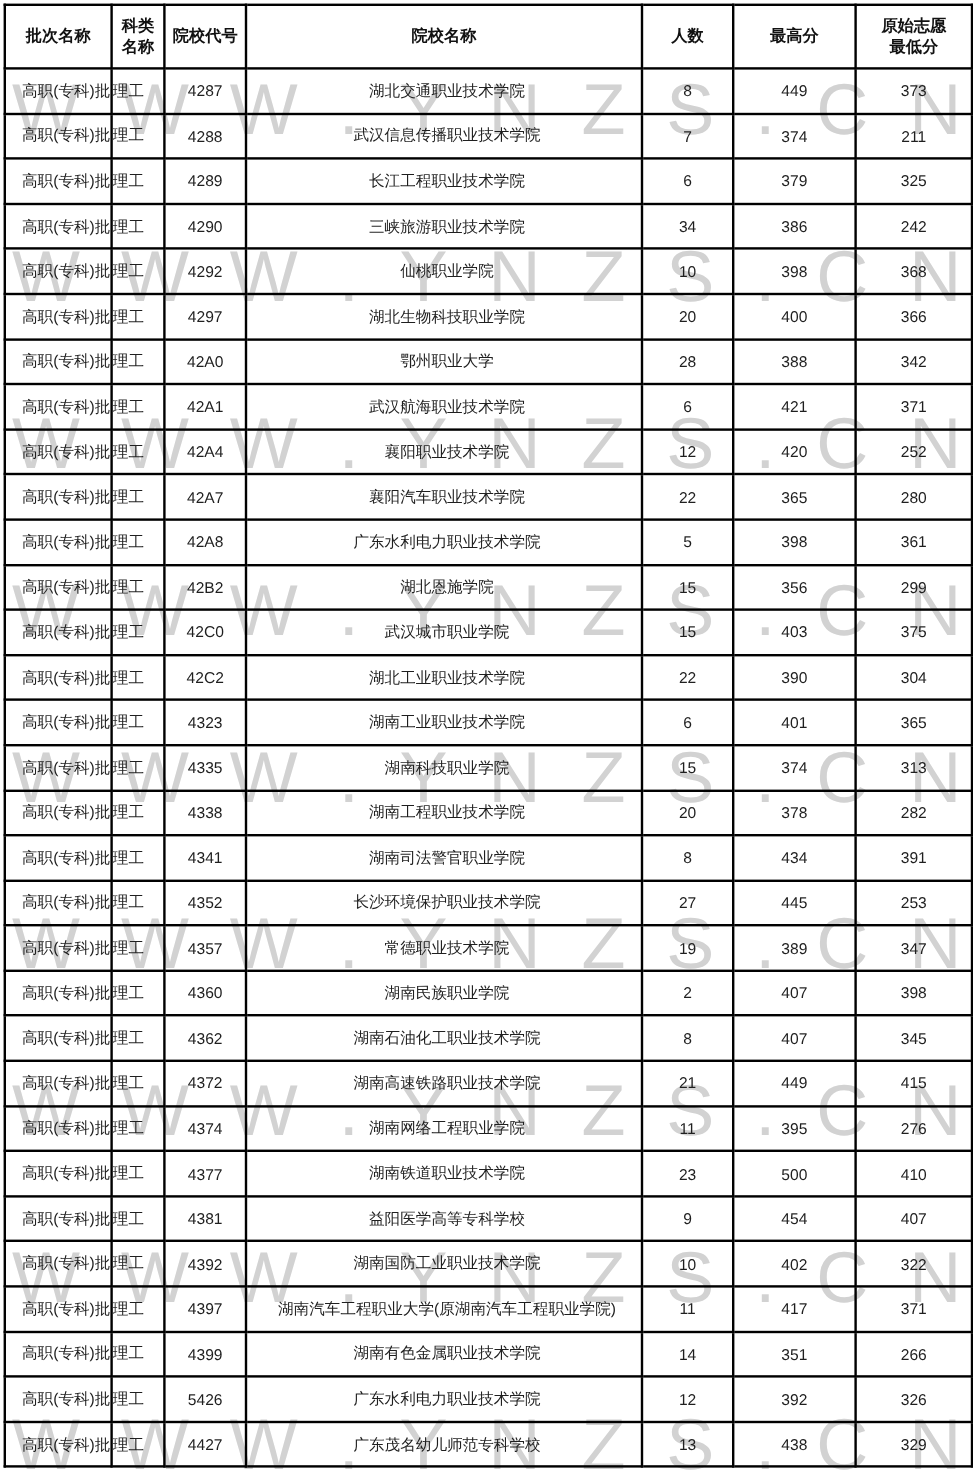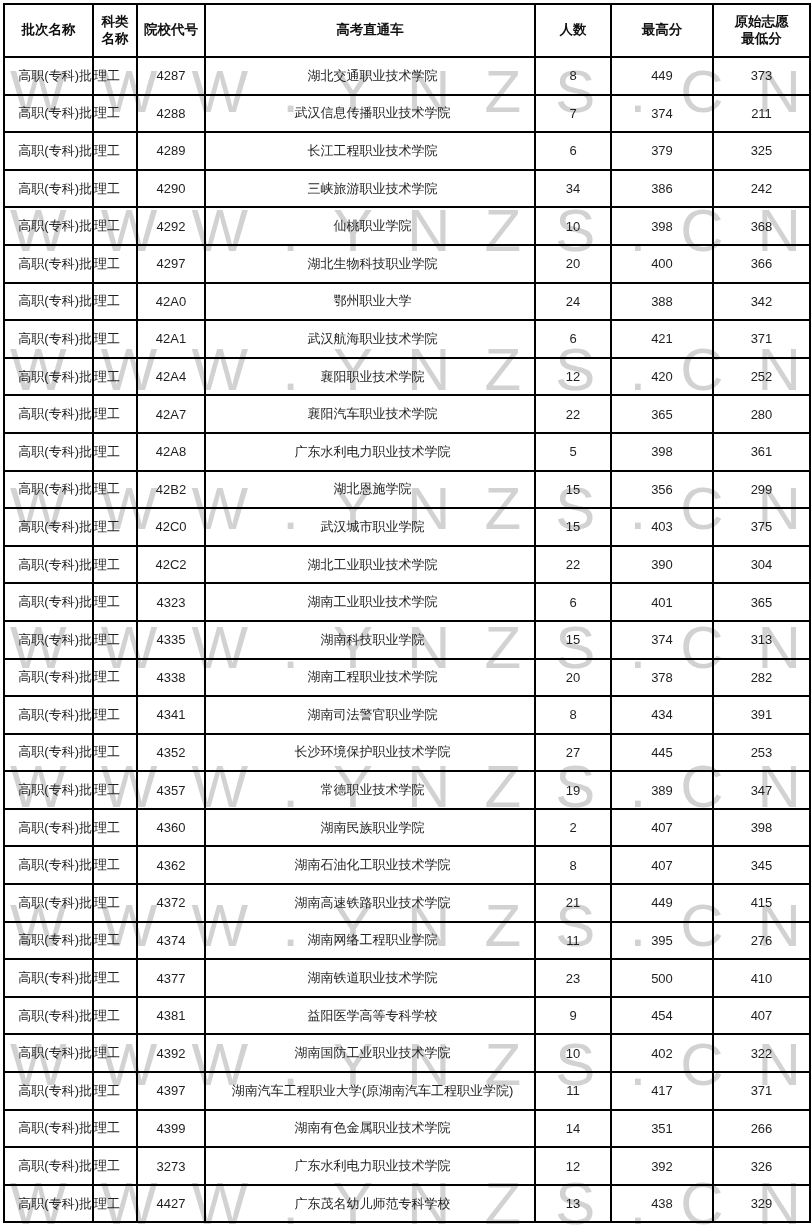--- a/index.html
+++ b/index.html
@@ -195,21 +195,21 @@
     <col style="width:76px">
     <col style="width:102px">
     <col style="width:97px">
   </colgroup>
   <thead>
     <tr>
       <th>批次名称</th>
       <th>科类
 名称</th>
       <th>院校代号</th>
-      <th>高考直通车</th>
+      <th>院校名称</th>
       <th>人数</th>
       <th>最高分</th>
       <th>原始志愿
 最低分</th>
     </tr>
   </thead>
   <tbody>
       <tr>
     <td class="c-batch">高职(专科)批</td>
     <td class="c-category">理工</td>
@@ -262,21 +262,21 @@
     <td class="c-name">湖北生物科技职业学院</td>
     <td class="c-count">20</td>
     <td class="c-max">400</td>
     <td class="c-min">366</td>
   </tr>
       <tr>
     <td class="c-batch">高职(专科)批</td>
     <td class="c-category">理工</td>
     <td class="c-code">42A0</td>
     <td class="c-name">鄂州职业大学</td>
-    <td class="c-count">24</td>
+    <td class="c-count">28</td>
     <td class="c-max">388</td>
     <td class="c-min">342</td>
   </tr>
       <tr>
     <td class="c-batch">高职(专科)批</td>
     <td class="c-category">理工</td>
     <td class="c-code">42A1</td>
     <td class="c-name">武汉航海职业技术学院</td>
     <td class="c-count">6</td>
     <td class="c-max">421</td>
@@ -467,21 +467,21 @@
     <td class="c-category">理工</td>
     <td class="c-code">4399</td>
     <td class="c-name">湖南有色金属职业技术学院</td>
     <td class="c-count">14</td>
     <td class="c-max">351</td>
     <td class="c-min">266</td>
   </tr>
       <tr>
     <td class="c-batch">高职(专科)批</td>
     <td class="c-category">理工</td>
-    <td class="c-code">3273</td>
+    <td class="c-code">5426</td>
     <td class="c-name">广东水利电力职业技术学院</td>
     <td class="c-count">12</td>
     <td class="c-max">392</td>
     <td class="c-min">326</td>
   </tr>
       <tr>
     <td class="c-batch">高职(专科)批</td>
     <td class="c-category">理工</td>
     <td class="c-code">4427</td>
     <td class="c-name">广东茂名幼儿师范专科学校</td>

